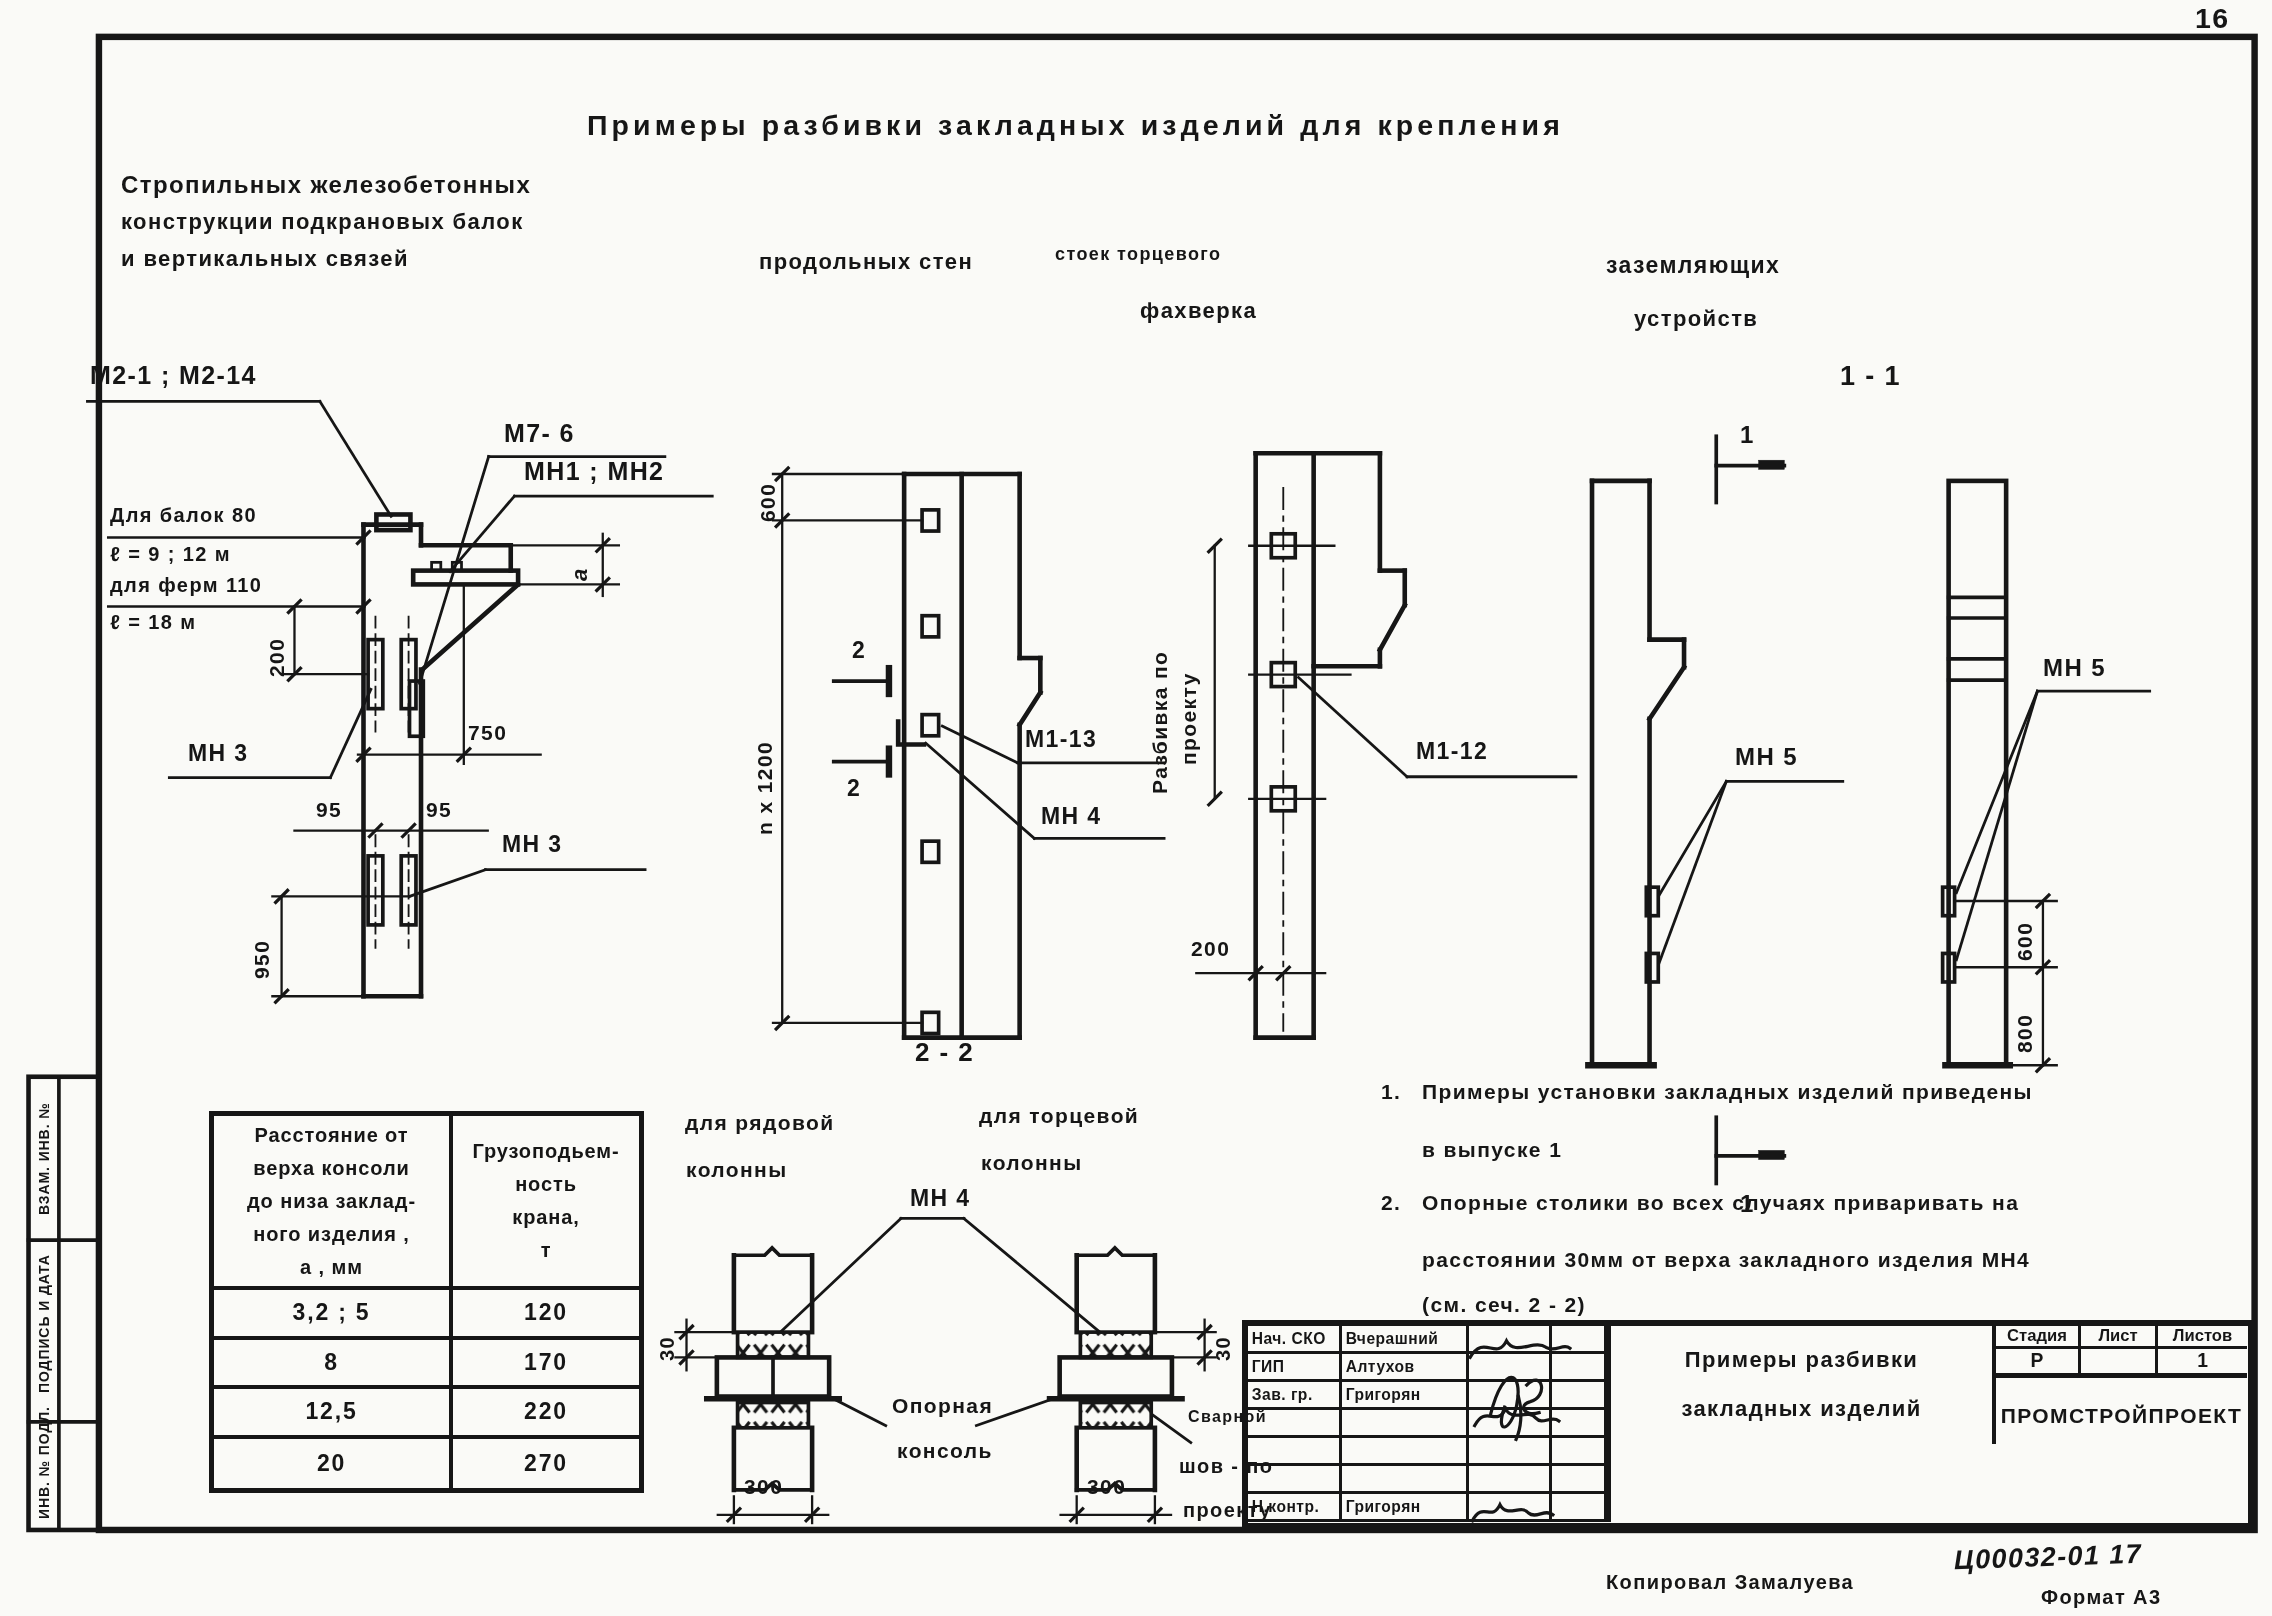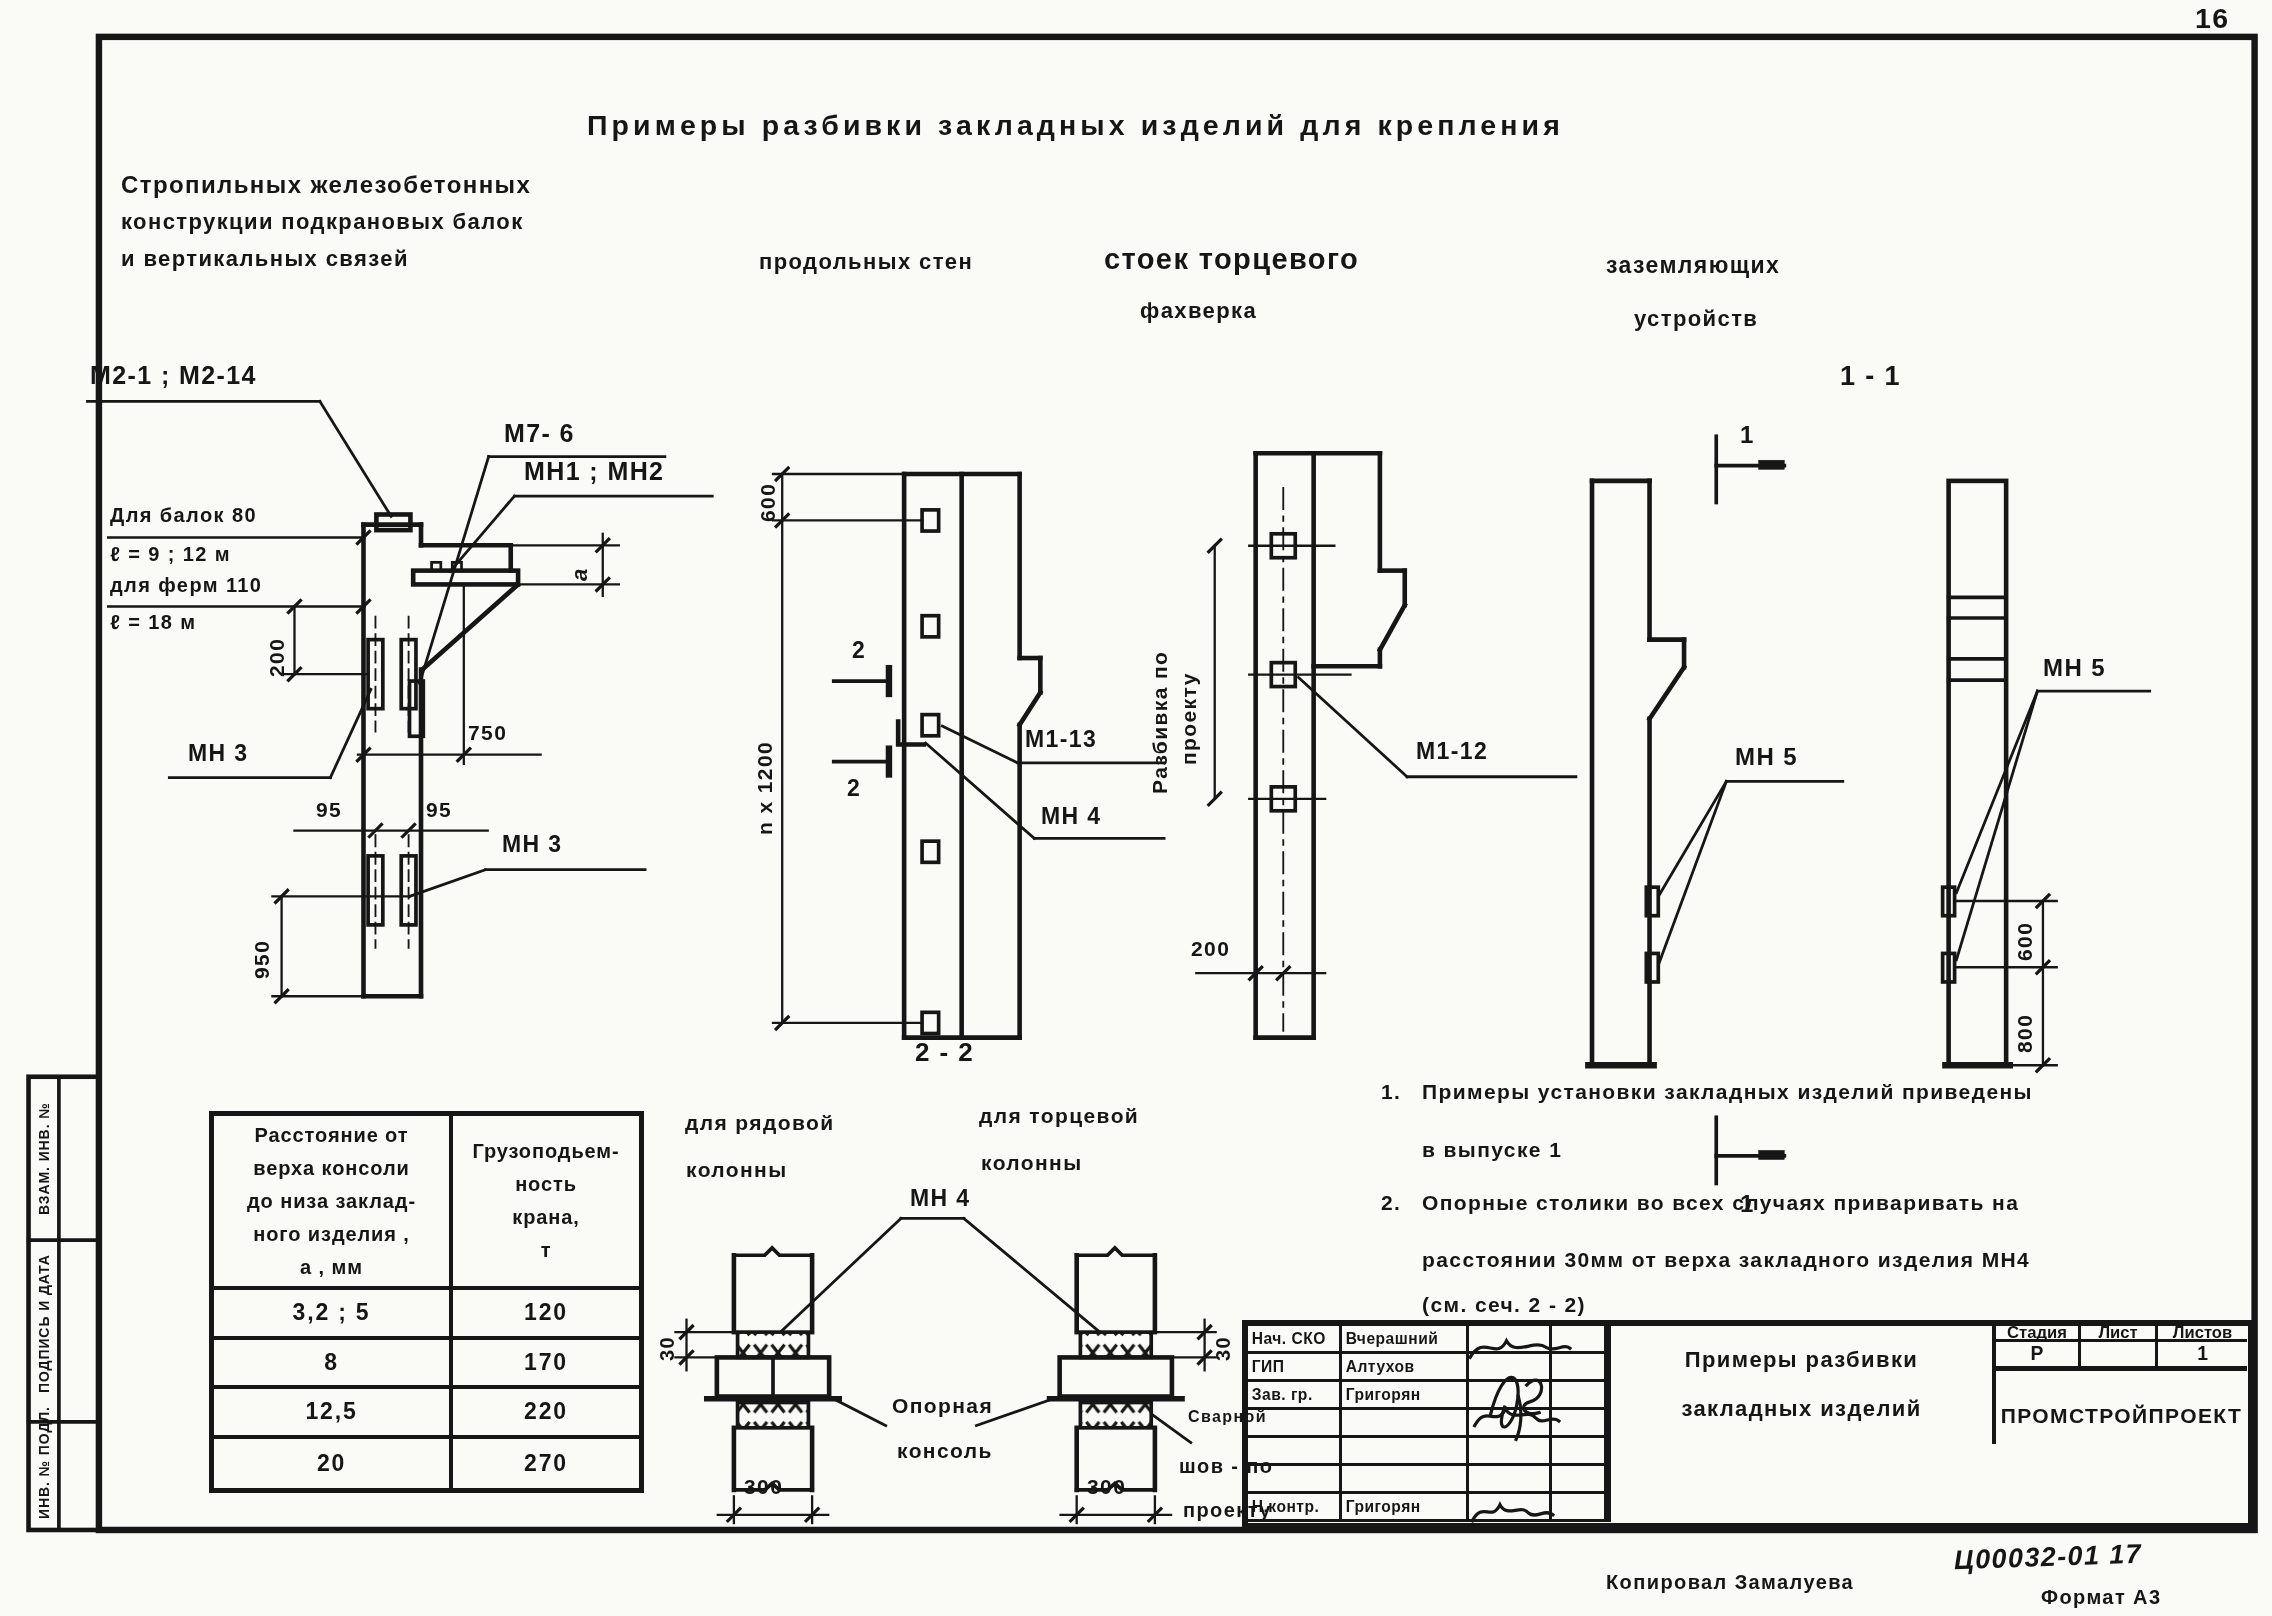--- a/index.html
+++ b/index.html
@@ -318,21 +318,21 @@
   </g>
 </svg>
 
 <span class="lbl" style="left:2195px;top:3.7px;font-size:28.5px;">16</span>
 <span class="lbl" style="left:587px;top:111px;font-size:28.5px;letter-spacing:4.1px;">Примеры  разбивки  закладных  изделий  для  крепления</span>
 
 <span class="lbl" style="left:121px;top:173px;font-size:24px;">Стропильных железобетонных</span>
 <span class="lbl" style="left:121px;top:211px;font-size:22px;">конструкции подкрановых балок</span>
 <span class="lbl" style="left:121px;top:248px;font-size:22px;">и вертикальных связей</span>
 <span class="lbl" style="left:759px;top:251px;font-size:22px;">продольных стен</span>
-<span class="lbl" style="left:1104px;top:245px;font-size:29px;">стоек торцевого</span>
+<span class="lbl" style="left:1055px;top:245px;font-size:18px;">стоек торцевого</span>
 <span class="lbl" style="left:1140px;top:300px;font-size:22px;">фахверка</span>
 <span class="lbl" style="left:1606px;top:254px;font-size:23px;">заземляющих</span>
 <span class="lbl" style="left:1634px;top:308px;font-size:22px;">устройств</span>
 
 <span class="lbl" style="left:1840px;top:363px;font-size:27px;">1 - 1</span>
 <span class="lbl" style="left:1740px;top:423px;font-size:24px;">1</span>
 <span class="lbl" style="left:1740px;top:1192px;font-size:24px;">1</span>
 
 <span class="lbl" style="left:90px;top:363px;font-size:25px;">М2-1 ; М2-14</span>
 <span class="lbl" style="left:504px;top:421px;font-size:25px;">М7- 6</span>
@@ -454,21 +454,21 @@
     <div class="c"></div>
     <div class="c"></div>
   </div>
   <div class="rarea">
     <div class="low">
       <div class="name">
         <div>Примеры разбивки</div>
         <div>закладных изделий</div>
       </div>
       <div class="grid3">
-        <div class="g3r" style="height:16px;">
+        <div class="g3r" style="height:23px;">
           <div class="g" style="width:85px;font-size:16.6px;">Стадия</div>
           <div class="g" style="width:77px;font-size:16.6px;">Лист</div>
           <div class="g" style="flex:1;font-size:16.6px;">Листов</div>
         </div>
         <div class="g3r" style="height:28.5px;">
           <div class="g" style="width:85px;font-size:19.3px;border-bottom:5.5px solid #161616;">Р</div>
           <div class="g" style="width:77px;font-size:19.3px;border-bottom:5.5px solid #161616;"></div>
           <div class="g" style="flex:1;font-size:19.3px;border-bottom:5.5px solid #161616;">1</div>
         </div>
       </div>

